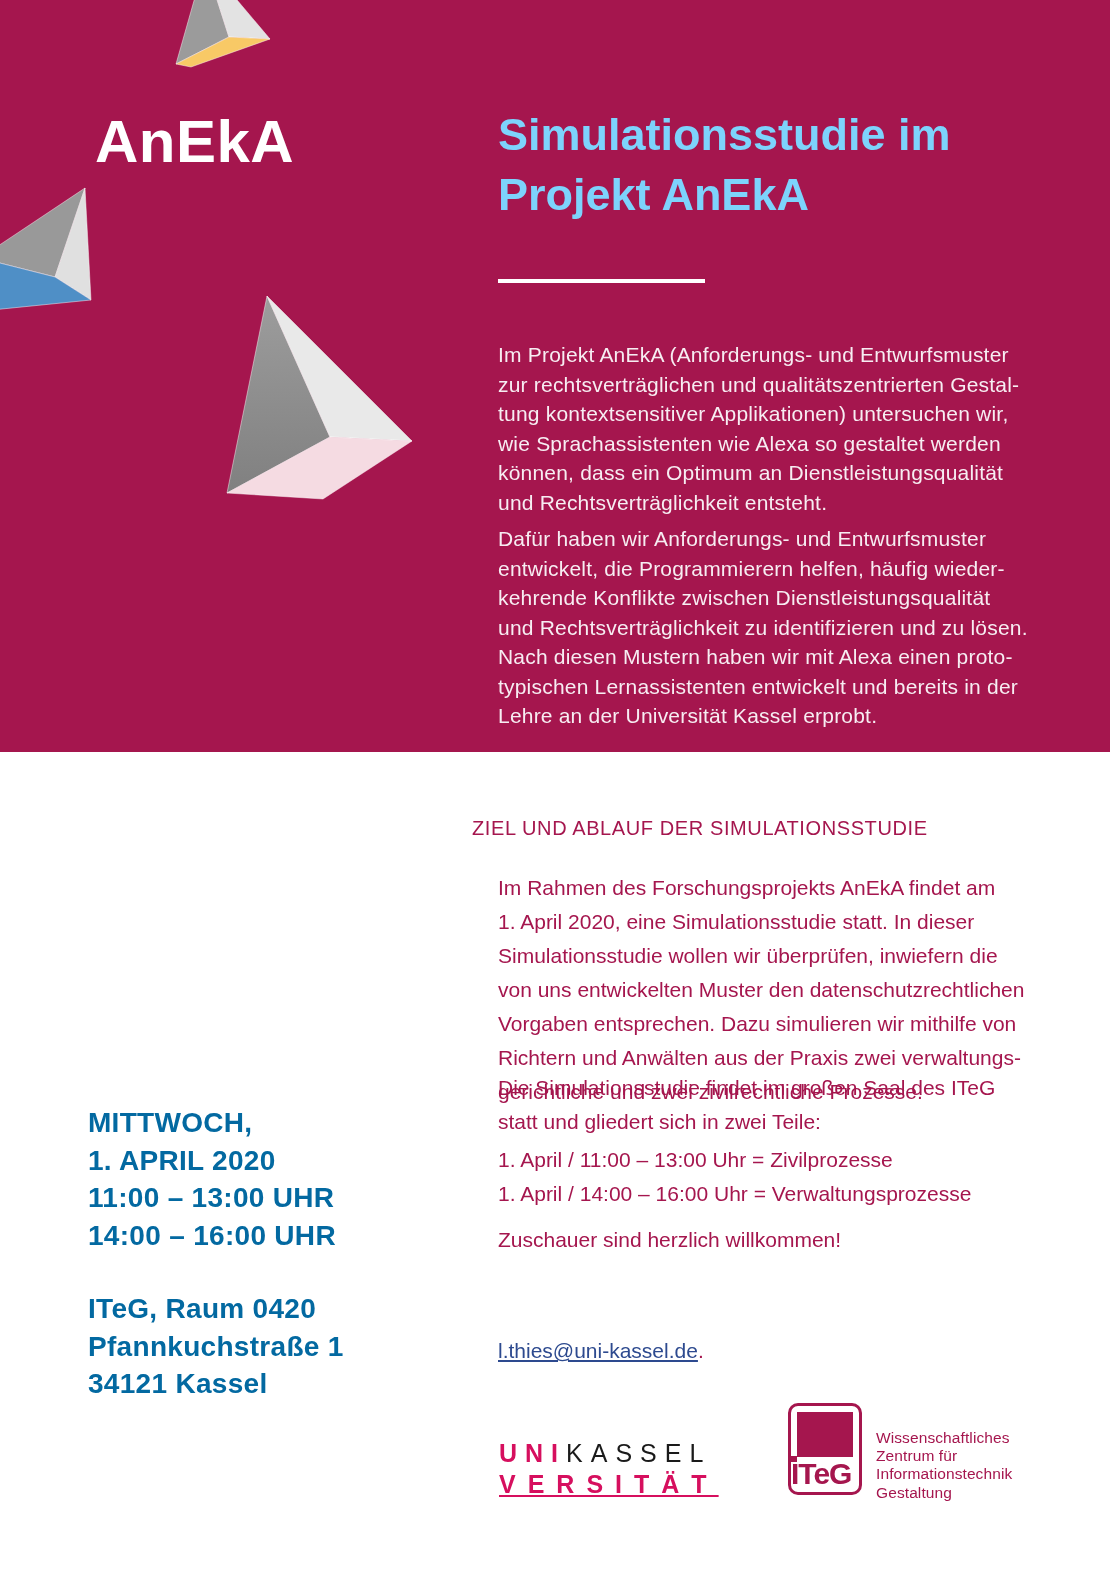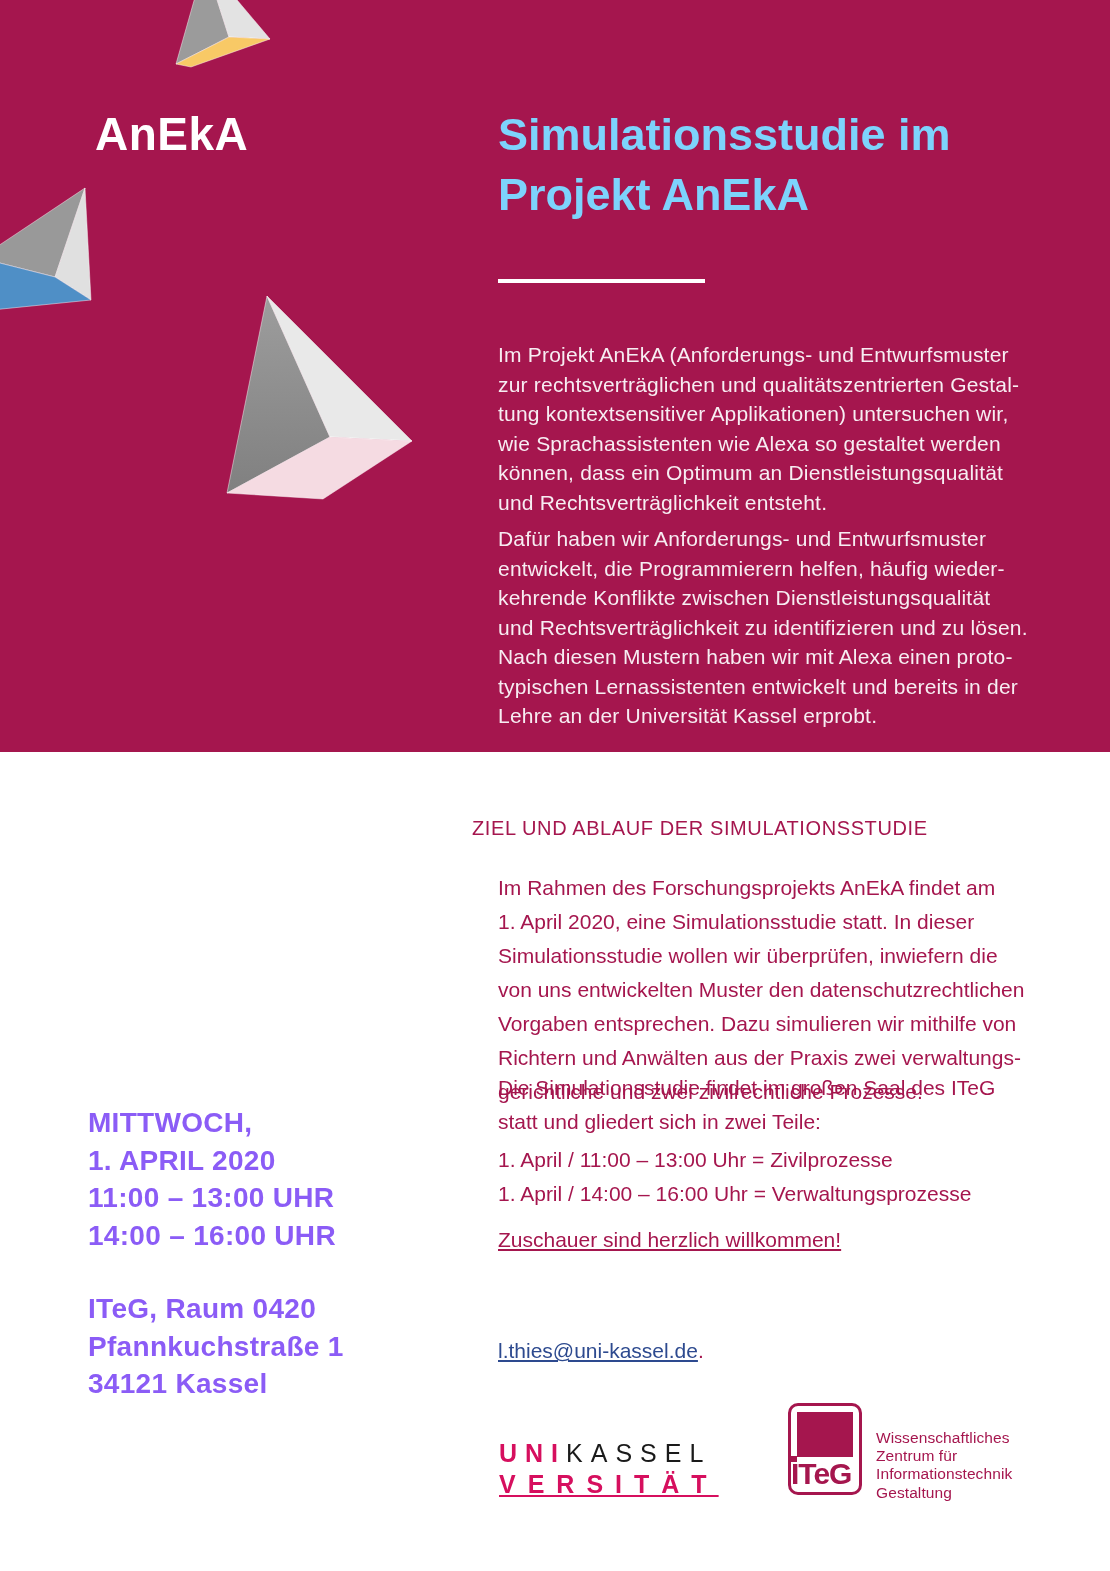--- a/index.html
+++ b/index.html
@@ -1,37 +1,37 @@
 <!DOCTYPE html>
 <html><head>
 <meta charset="utf-8">
 <style>
   html,body{margin:0;padding:0;background:#ffffff;}
   .flyer{position:relative;width:1110px;height:1571px;background:#ffffff;overflow:hidden;
          font-family:"Liberation Sans", sans-serif;}
   .hero{position:absolute;left:0;top:0;width:1110px;height:752px;background:#a5164e;overflow:hidden;}
   .tetra-svg{position:absolute;left:0;top:0;display:block;}
-  .brand{position:absolute;left:95px;top:107px;font-size:46px;font-weight:bold;color:#ffffff;letter-spacing:.5px;}
+  .brand{position:absolute;left:95px;top:107px;font-size:60px;font-weight:bold;color:#ffffff;letter-spacing:.5px;}
   .hero-title{position:absolute;left:498px;top:105px;font-size:45px;line-height:60px;font-weight:bold;color:#7dd3fc;white-space:pre-line;}
   .title-rule{position:absolute;left:498px;top:279px;width:207px;height:4px;background:#ffffff;}
   .hero-para{position:absolute;left:498px;width:540px;color:#f7edf2;font-size:21px;line-height:29.5px;letter-spacing:.2px;white-space:pre-line;}
   .hero-para.p1{top:340px;}
   .hero-para.p2{top:524px;}
 
   .section-heading{position:absolute;left:472px;top:817px;font-size:20px;letter-spacing:.6px;color:#a5164e;}
   .body-para{position:absolute;left:498px;width:560px;color:#a5164e;font-size:21px;line-height:34px;white-space:pre-line;}
   .bp1{top:871px;}
   .bp2{top:1071px;}
   .schedule{top:1143px;}
-  .welcome{top:1223px;text-decoration:underline;}
+  .welcome{top:1223px;}
   .registration{top:1276px;}
   .email-row{position:absolute;left:498px;top:1336px;font-size:21px;line-height:29.5px;color:#a5164e;}
   .email-link{color:#2d4a8f;}
 
-  .green{position:absolute;left:88px;color:#8b5cf6;font-weight:bold;font-size:28px;line-height:37.5px;letter-spacing:.3px;white-space:pre-line;}
+  .green{position:absolute;left:88px;color:#0369a1;font-weight:bold;font-size:28px;line-height:37.5px;letter-spacing:.3px;white-space:pre-line;}
   .green.g1{top:1104px;}
   .green.g2{top:1290px;}
 
   .uni-logo{position:absolute;left:499px;top:1438px;}
   .uni-row1{font-size:25px;line-height:31px;letter-spacing:8px;white-space:nowrap;}
   .uni-part1{color:#d60f5e;font-weight:bold;}
   .uni-part2{color:#1a1a1a;font-weight:normal;}
   .uni-row2{font-size:25px;line-height:31px;letter-spacing:12px;color:#d60f5e;font-weight:bold;white-space:nowrap;text-decoration:underline;}
 
   .iteg-box{position:absolute;left:788px;top:1403px;width:74px;height:92px;border:3px solid #a5164e;border-radius:10px;box-sizing:border-box;}

